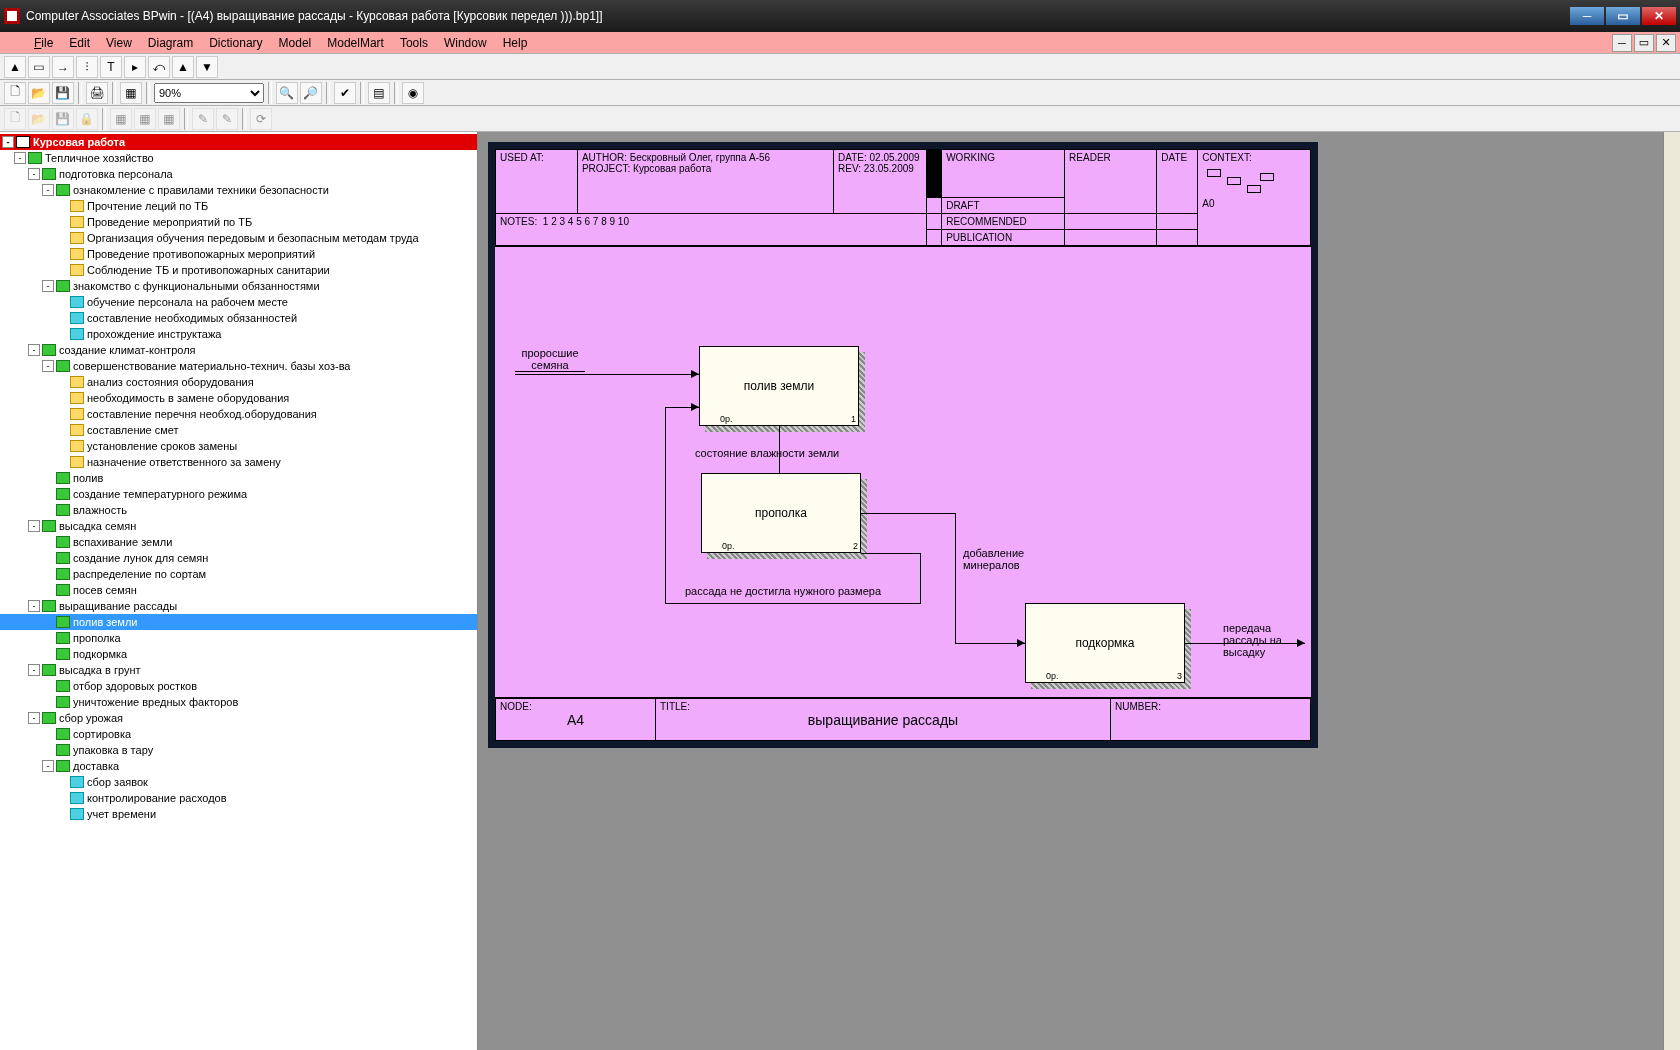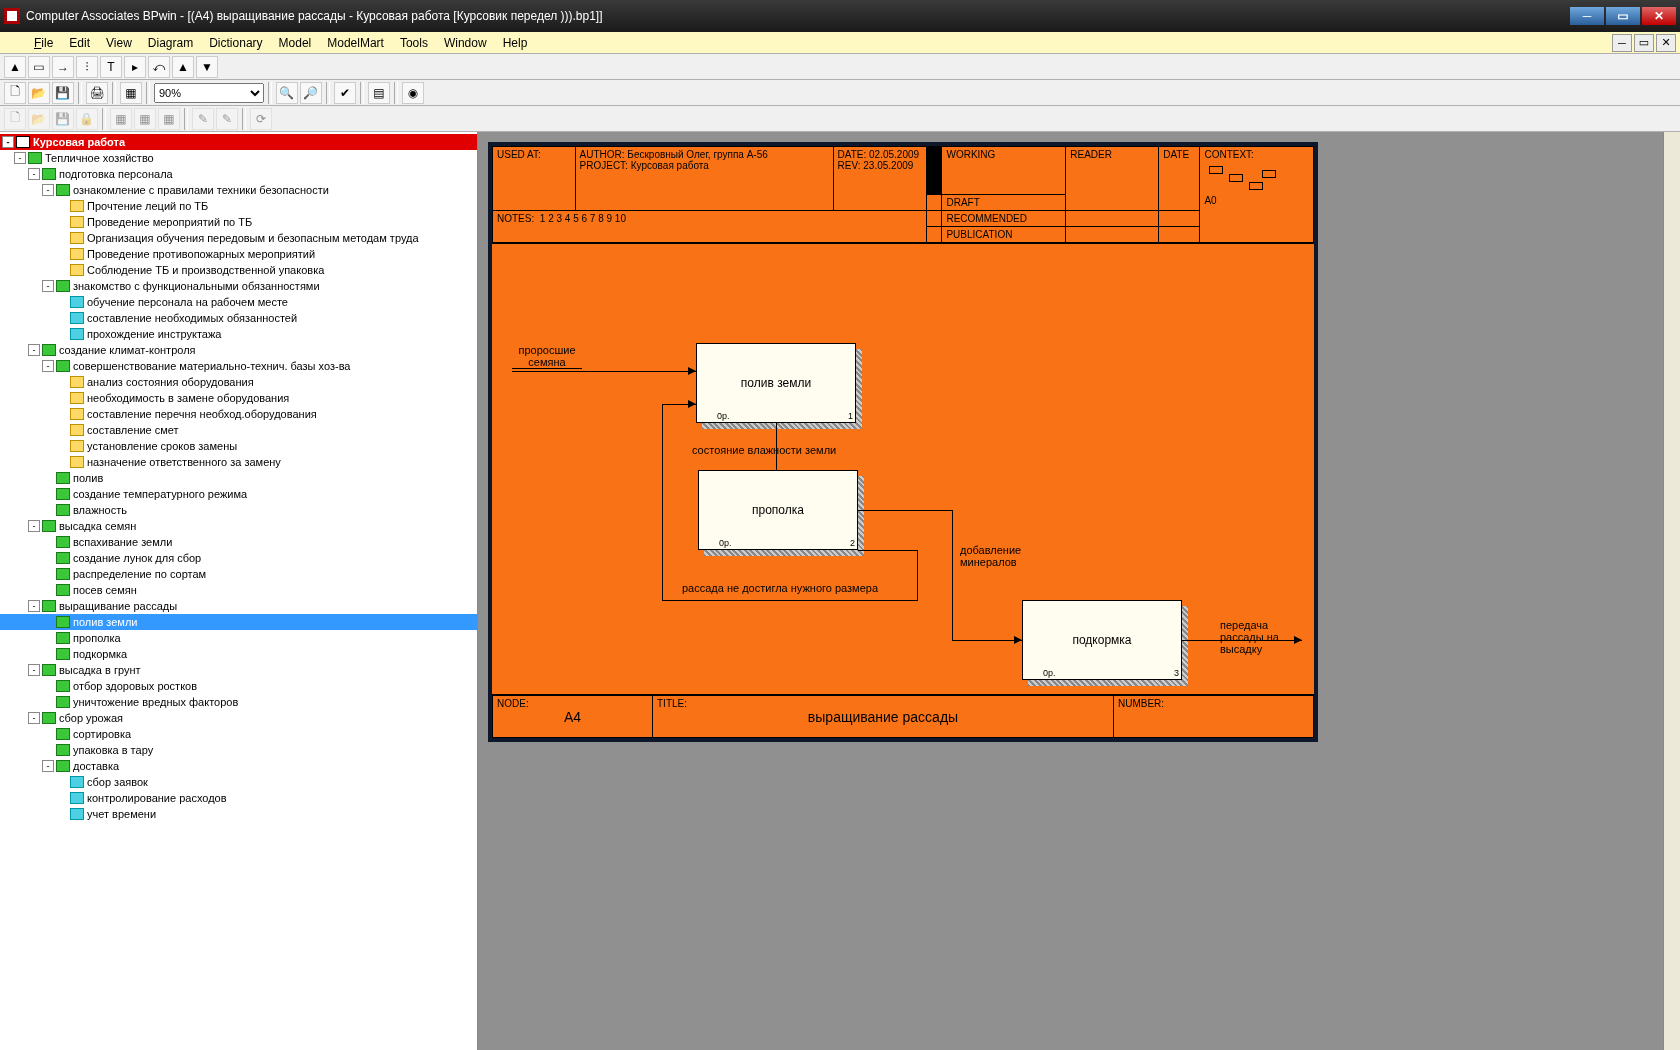--- a/index.html
+++ b/index.html
@@ -9,21 +9,21 @@
 .titlebar { background: linear-gradient(#3a3a3a, #1a1a1a); color: #fff; height: 24px; display: flex; align-items: center; padding: 16px 4px; }
 .titlebar .app-icon { width: 16px; height: 16px; background: #a00; margin-right: 6px; display:inline-block; position:relative;}
 .titlebar .app-icon::after{content:"";position:absolute;inset:3px;background:#fff;}
 .titlebar .title { flex: 1; font-size: 12px; color: #fff; }
 .titlebar .win-buttons { display: flex; gap: 2px; }
 .titlebar .win-btn { width: 34px; height: 18px; display:flex;align-items:center;justify-content:center; font-size:12px; font-weight:bold;}
 .titlebar .win-btn.minmx { background: linear-gradient(#6fa8dc,#2b5f9c); color:#fff; }
 .titlebar .win-btn.close { background: linear-gradient(#e06666,#c00000); color:#fff; }
 
 
-.menubar { background: #fef9c3; border-bottom: 1px solid #b0b0b0; height: 22px; display: flex; align-items: center; padding: 0 4px; }
+.menubar { background: #fca5a5; border-bottom: 1px solid #b0b0b0; height: 22px; display: flex; align-items: center; padding: 0 4px; }
 .menubar .win-icon { width:16px; height:16px; margin-right:6px; display:inline-block;}
 .menu-item { padding: 2px 8px; font-size: 12px; cursor: default; }
 .menu-item u { text-decoration: underline; }
 .menubar .doc-buttons { margin-left: auto; display:flex; gap:2px;}
 .doc-btn { width:20px; height:18px; border:1px solid #999; background:#eee; display:flex;align-items:center;justify-content:center; font-size:11px;}
 
 
 .toolbar { background: #f0f0f0; border-bottom: 1px solid #b0b0b0; height: 26px; display: flex; align-items: center; padding: 2px 4px; gap: 2px; }
 .tool-btn { width: 22px; height: 22px; border: 1px solid #ccc; background: #f8f8f8; display:flex;align-items:center;justify-content:center; font-size:12px; cursor:pointer;}
 .tool-sep { width: 4px; height: 22px; border-left: 1px solid #aaa; border-right:1px solid #fff; margin: 0 2px; }
@@ -42,21 +42,21 @@
 .tree-row .indent { display:inline-block;}
 .tree-row .expander { width:12px; height:12px; border:1px solid #888; font-size:9px; line-height:10px; text-align:center; margin-right:2px; background:#fff; color:#000;}
 .tree-row .no-expander { width:14px; display:inline-block;}
 .tree-row .node-icon { width:14px; height:12px; margin-right:3px; display:inline-block;}
 .icon-green { background:#3ac73a; border:1px solid #1a7a1a;}
 .icon-yellow { background:#ffd966; border:1px solid #bf9000;}
 .icon-cyan { background:#4dd0e1; border:1px solid #0097a7;}
 .icon-root { background:#fff; border:1px solid #000; position:relative;}
 
 
-.page { background:#f97316; margin:10px; border:4px solid #0f172a; width: 830px; position:relative; font-family: Arial, sans-serif;}
+.page { background:#f0abfc; margin:10px; border:7px solid #0f172a; width: 830px; position:relative; font-family: Arial, sans-serif;}
 .page-header { border-bottom:1px solid #000;}
 .header-table { width:100%; border-collapse:collapse; font-size:10px;}
 .header-table td { border:1px solid #000; padding:2px 4px; vertical-align:top;}
 .ht-l1 { height:48px;}
 .ctx-box { width:70px; height:35px; border:none; position:relative;}
 .ctx-box .mini{position:absolute;border:1px solid #000;width:14px; height:8px;}
 
 .diagram-body { height:450px; position:relative;}
 .activity-box { position:absolute; width:160px; height:80px; background:#fffdef; border:1px solid #000; display:flex; align-items:center; justify-content:center; font-size:12px; text-align:center;}
 .activity-box .corner-l{position:absolute;left:20px;bottom:1px;font-size:9px;}
@@ -199,21 +199,21 @@
         <div class="tree-row">
           <span class="indent" style="width: 56px;"></span>
           <span class="no-expander"></span>
           <span class="node-icon icon-yellow"></span>
           <span>Проведение  противопожарных мероприятий</span>
         </div>
         <div class="tree-row">
           <span class="indent" style="width: 56px;"></span>
           <span class="no-expander"></span>
           <span class="node-icon icon-yellow"></span>
-          <span>Соблюдение ТБ  и производственной упаковка</span>
+          <span>Соблюдение ТБ  и противопожарных санитарии</span>
         </div>
         <div class="tree-row">
           <span class="indent" style="width: 42px;"></span>
           <span class="expander">-</span>
           <span class="node-icon icon-green"></span>
           <span>знакомство с  функциональными обязанностями</span>
         </div>
         <div class="tree-row">
           <span class="indent" style="width: 56px;"></span>
           <span class="no-expander"></span>
@@ -307,21 +307,21 @@
         <div class="tree-row">
           <span class="indent" style="width: 42px;"></span>
           <span class="no-expander"></span>
           <span class="node-icon icon-green"></span>
           <span>вспахивание земли</span>
         </div>
         <div class="tree-row">
           <span class="indent" style="width: 42px;"></span>
           <span class="no-expander"></span>
           <span class="node-icon icon-green"></span>
-          <span>создание лунок  для сбор</span>
+          <span>создание лунок  для семян</span>
         </div>
         <div class="tree-row">
           <span class="indent" style="width: 42px;"></span>
           <span class="no-expander"></span>
           <span class="node-icon icon-green"></span>
           <span>распределение  по сортам</span>
         </div>
         <div class="tree-row">
           <span class="indent" style="width: 42px;"></span>
           <span class="no-expander"></span>

